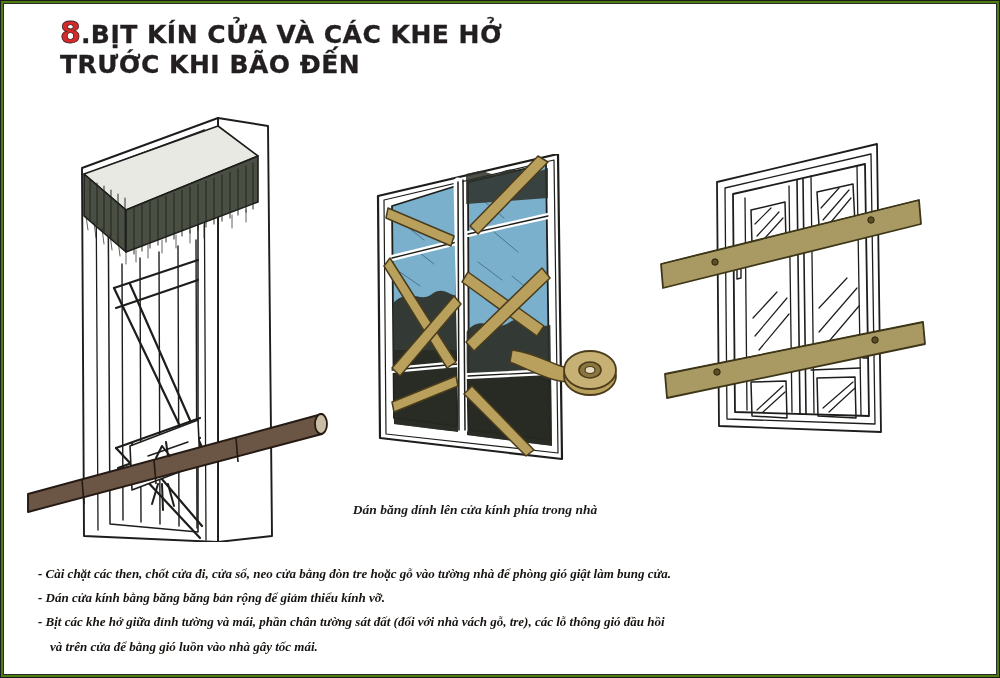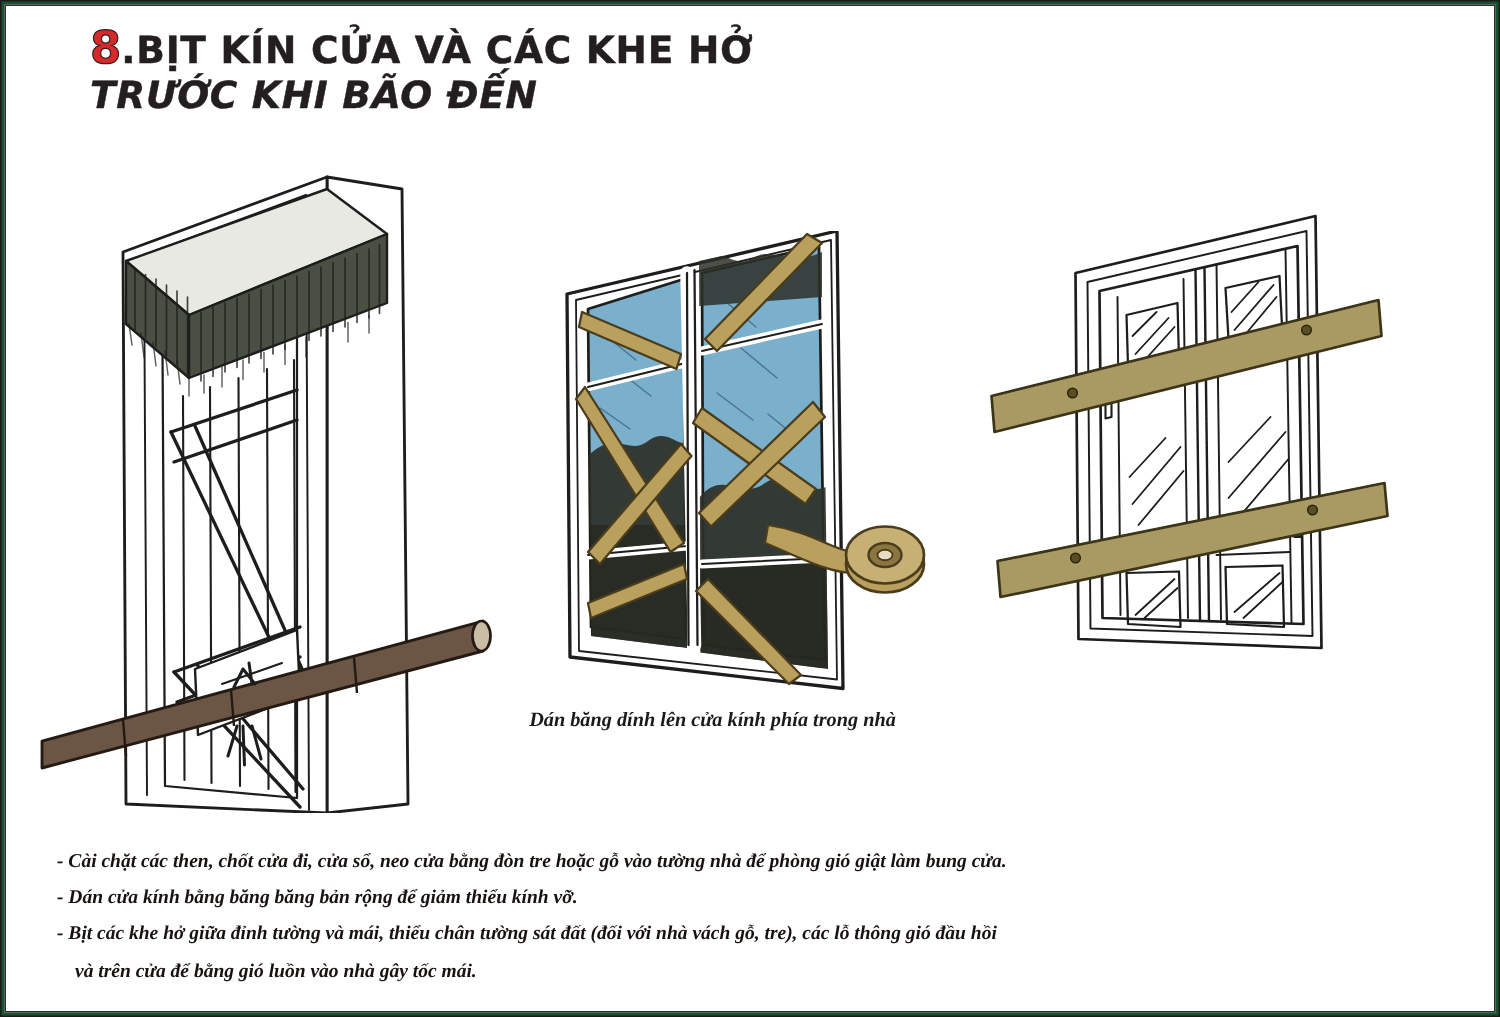--- a/index.html
+++ b/index.html
@@ -2,21 +2,21 @@
 <html><head>
 <meta charset="utf-8">
 <style>
   html,body{margin:0;padding:0;background:#ffffff;}
   body{
     width:1000px;height:678px;overflow:hidden;
     font-family:"Liberation Serif", serif;
   }
   #page{
     position:relative;width:1000px;height:678px;
-    background:#14532d;
+    background:#4d7c0f;
     box-sizing:border-box;
     border:1px solid #1a1a1a;
   }
   #inner{
     position:absolute;inset:2px;
     border:1px solid #2b2b2b;
     background:#ffffff;
     box-sizing:border-box;
     overflow:hidden;
   }
@@ -31,34 +31,34 @@
     letter-spacing:0.5px;
     color:#231f20;
     -webkit-text-stroke:0.3px #231f20;
   }
   #title .num{
     color:#d6292a;
     font-size:30px;
     -webkit-text-stroke:0.8px #3a2020;
     letter-spacing:0px;
   }
-  #title .l2{display:block;font-style:italic;}
+  #title .l2{display:block;}
 
   
   .illus{position:absolute;}
   #illus-door{left:18px;top:108px;width:310px;height:430px;}
   #illus-window{left:358px;top:150px;width:290px;height:310px;}
   #illus-shutter{left:655px;top:132px;width:270px;height:320px;}
 
   .cap{
     position:absolute;
     font-family:"Liberation Serif", serif;
     font-style:italic;font-weight:bold;
     font-size:13.5px;color:#1a1a1a;
-    text-align:center;white-space:nowrap;
+    text-align:center;white-space:nowrap;margin-top:30px;
   }
   #cap-window{left:336px;top:468px;width:270px;}
   #cap-shutter{left:700px;top:468px;width:220px;}
 
   
   #bullets{
     position:absolute;left:34px;top:558px;width:935px;
     font-family:"Liberation Serif", serif;
     font-style:italic;font-weight:bold;
     font-size:13px;
@@ -329,18 +329,18 @@
         <circle cx="216" cy="204" r="3.2" fill="#5b4d22" stroke="#2b2510" stroke-width="1"></circle>
       </g>
     </svg>
   </div>
 
   <div class="cap" id="cap-window">Dán băng dính lên cửa kính phía trong nhà</div>
 
   <div id="bullets">
     <span class="b">- Cài chặt các then, chốt cửa đi, cửa sổ, neo cửa bằng đòn tre hoặc gỗ vào tường nhà để phòng gió giật làm bung cửa.</span>
     <span class="b">- Dán cửa kính bằng băng băng bản rộng để giảm thiểu kính vỡ.</span>
-    <span class="b">- Bịt các khe hở giữa đỉnh tường và mái, thiểu chân tường sát đất (đối với nhà vách gỗ, tre), các lỗ thông gió đầu hồi</span>
+    <span class="b">- Bịt các khe hở giữa đỉnh tường và mái, phần chân tường sát đất (đối với nhà vách gỗ, tre), các lỗ thông gió đầu hồi</span>
     <span class="cont">và trên cửa để bằng gió luồn vào nhà gây tốc mái.</span>
   </div>
 
 </div>
 </div>
 
 </body></html>

